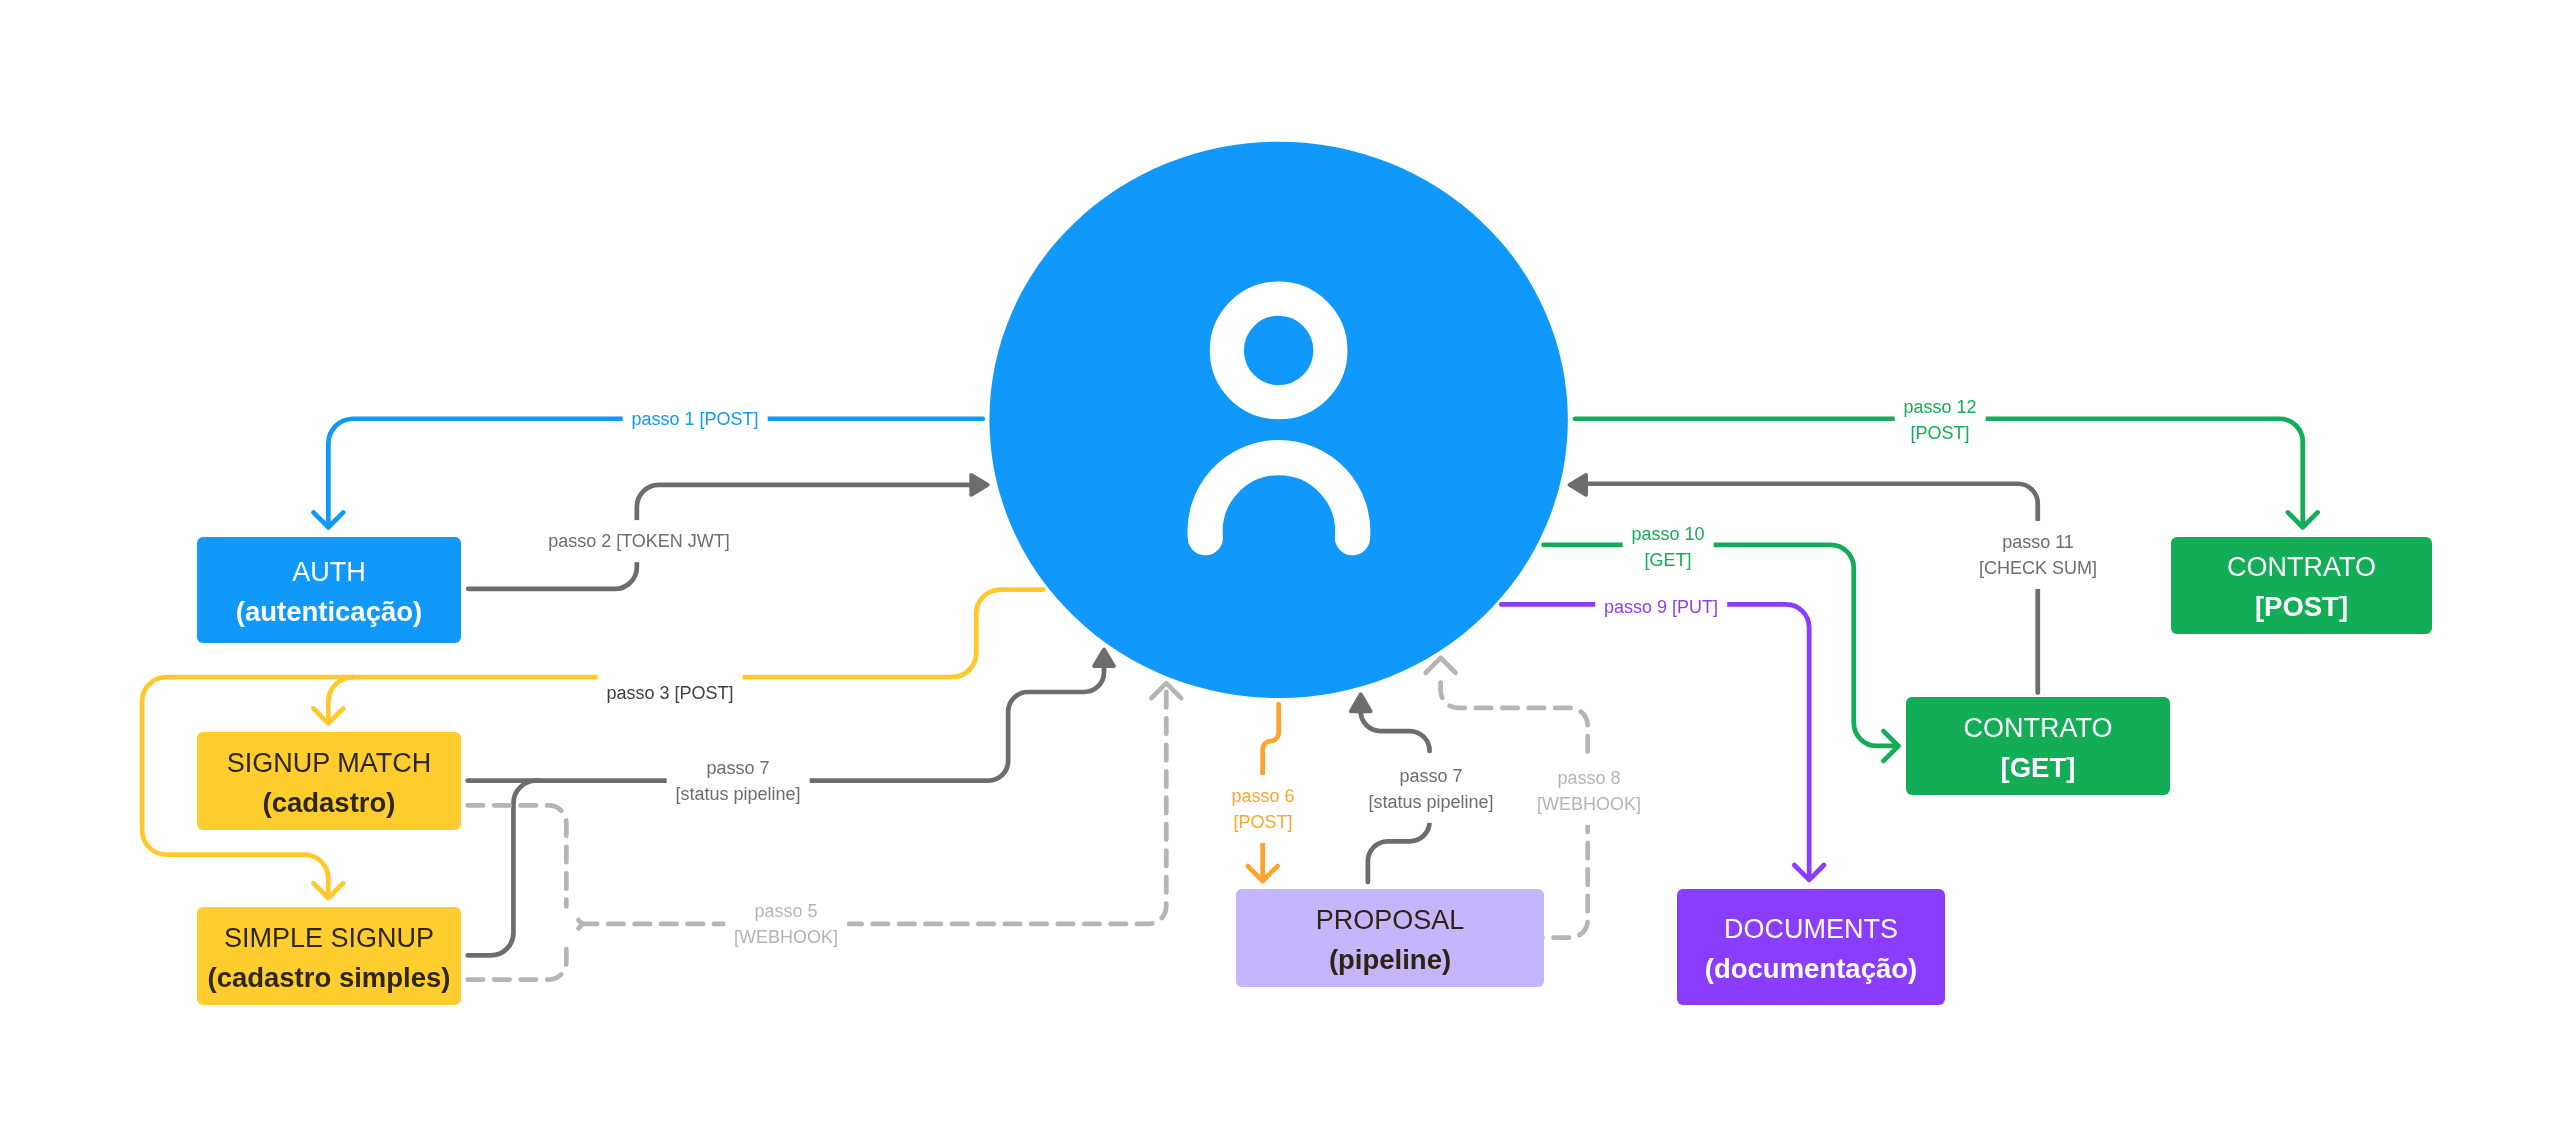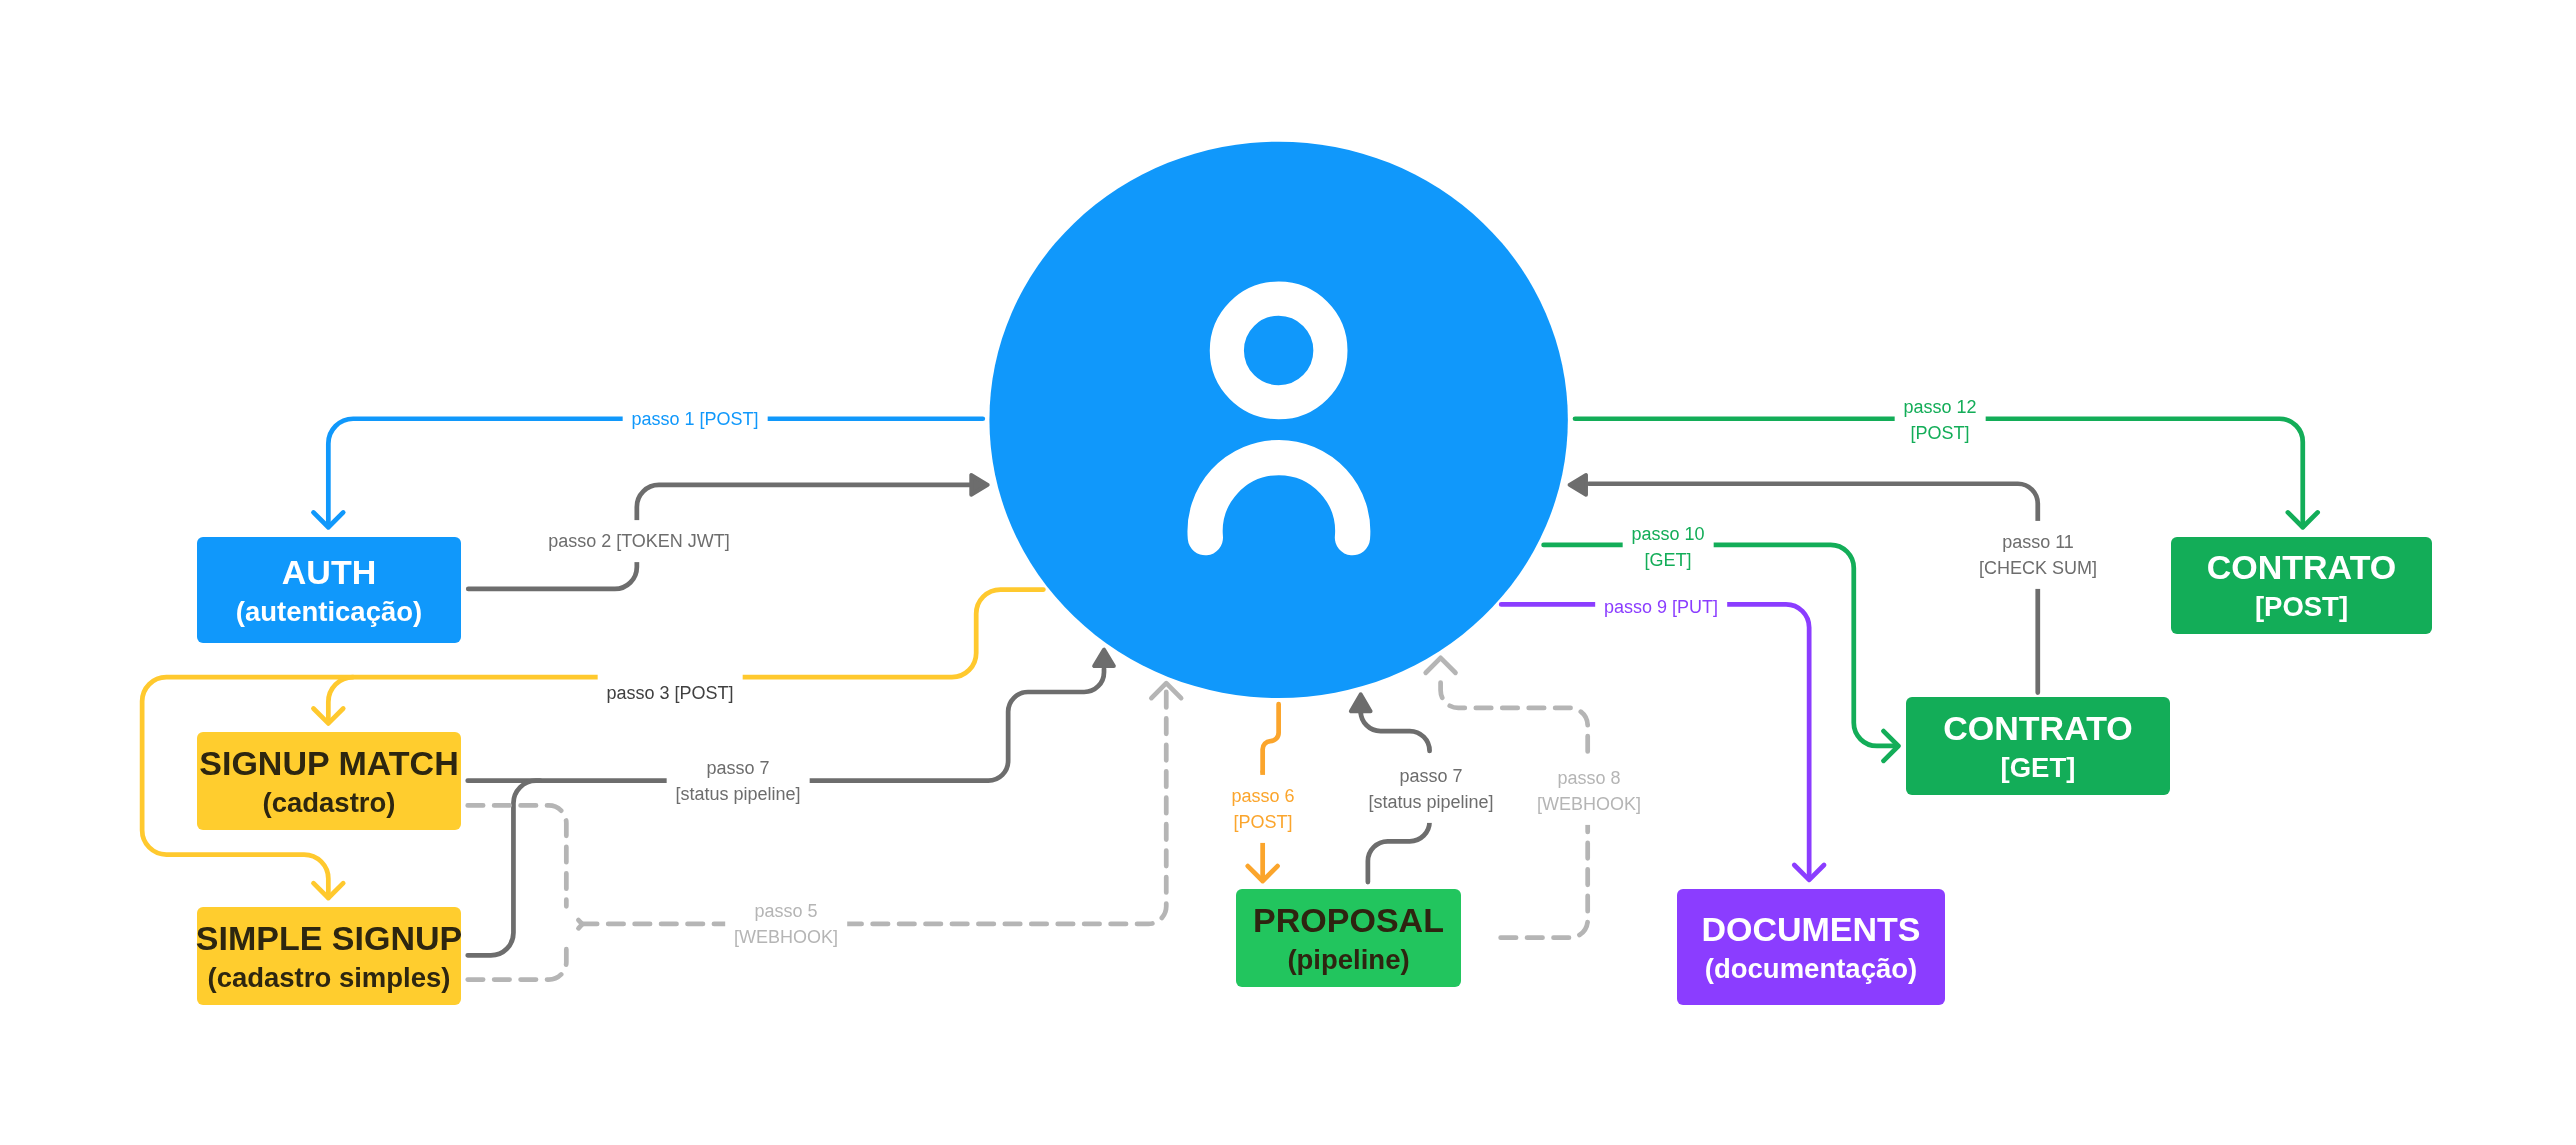--- a/index.html
+++ b/index.html
@@ -4,21 +4,21 @@
 <title>API Flow Diagram</title>
 <style>
   html,body{margin:0;padding:0;background:#ffffff;}
   body{width:2576px;height:1146px;overflow:hidden;
        font-family:"Liberation Sans",sans-serif;-webkit-font-smoothing:antialiased;}
   #stage{position:relative;width:2576px;height:1146px;background:#fff;}
   svg#edges{position:absolute;left:0;top:0;width:2576px;height:1146px;}
   .node{position:absolute;box-sizing:border-box;border-radius:6px;display:flex;
         flex-direction:column;align-items:center;justify-content:center;text-align:center;
         padding-top:3.3px;}
-  .node .t1{font-weight:700;font-size:34px;line-height:40px;white-space:nowrap;}
+  .node .t1{font-weight:400;font-size:27px;line-height:40px;white-space:nowrap;}
   .node .t2{font-weight:700;font-size:27.5px;line-height:40px;white-space:nowrap;}
   .elabel{position:absolute;text-align:center;white-space:nowrap;font-size:18px;
           line-height:26.4px;transform:translate(-50%,-50%);font-weight:400;
           background:#fff;padding:7.7px 8.8px;}
   .elabel span{display:block;}
 </style>
 </head>
 <body>
 
 <div id="stage">
@@ -96,21 +96,21 @@
   <div class="node" style="left:197px;top:732px;width:264px;height:98px;background:#ffcd2e;color:#2d2610">
     <div class="t1">SIGNUP MATCH</div>
     <div class="t2">(cadastro)</div>
   </div>
 
   <div class="node" style="left:197px;top:907px;width:264px;height:98px;background:#ffcd2e;color:#2d2610">
     <div class="t1">SIMPLE SIGNUP</div>
     <div class="t2">(cadastro simples)</div>
   </div>
 
-  <div class="node" style="left:1236px;top:889px;width:225px;height:98px;background:#22c55e;color:#2e2410">
+  <div class="node" style="left:1236px;top:889px;width:308px;height:98px;background:#c4b5fd;color:#2e2410">
     <div class="t1">PROPOSAL</div>
     <div class="t2">(pipeline)</div>
   </div>
 
   <div class="node" style="left:1677px;top:889px;width:268px;height:116px;background:#8b3dff;color:#fff">
     <div class="t1">DOCUMENTS</div>
     <div class="t2">(documentação)</div>
   </div>
 
   <div class="node" style="left:1906px;top:697px;width:264px;height:98px;background:#13ad58;color:#fff">

